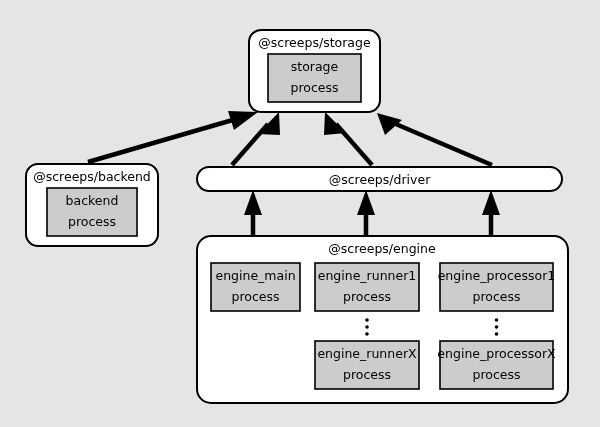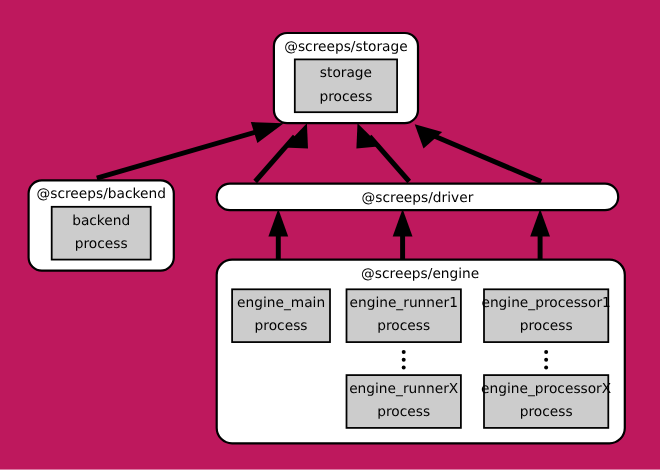--- a/index.html
+++ b/index.html
@@ -8,21 +8,21 @@
     padding: 0;
     background: #ffffff;
   }
   body {
     font-family: "DejaVu Sans", "Liberation Sans", sans-serif;
   }
   #canvas {
     position: relative;
     width: 600px;
     height: 427px;
-    background: #be185d;
+    background: #e5e5e5;
     overflow: hidden;
   }
   svg.layer {
     position: absolute;
     left: 0;
     top: 0;
     width: 600px;
     height: 427px;
     overflow: visible;
   }

